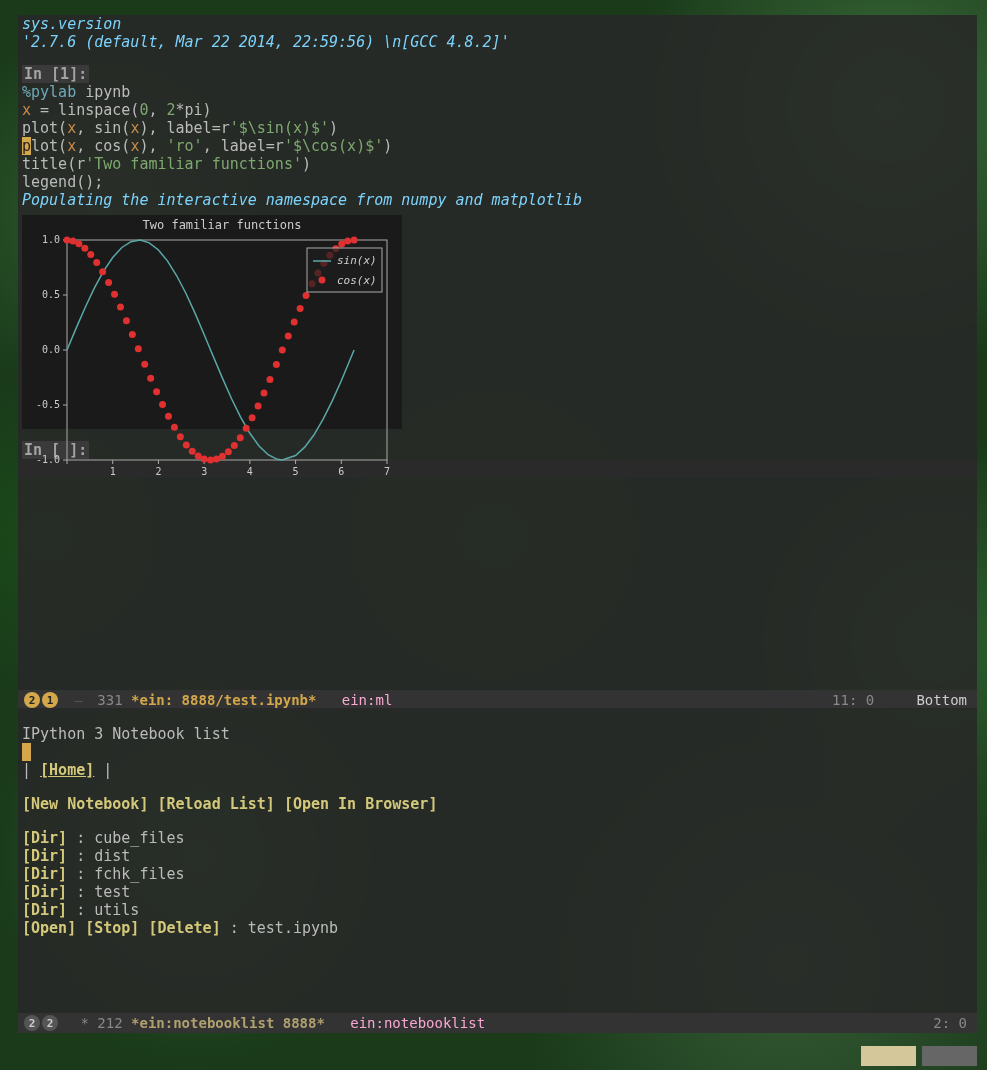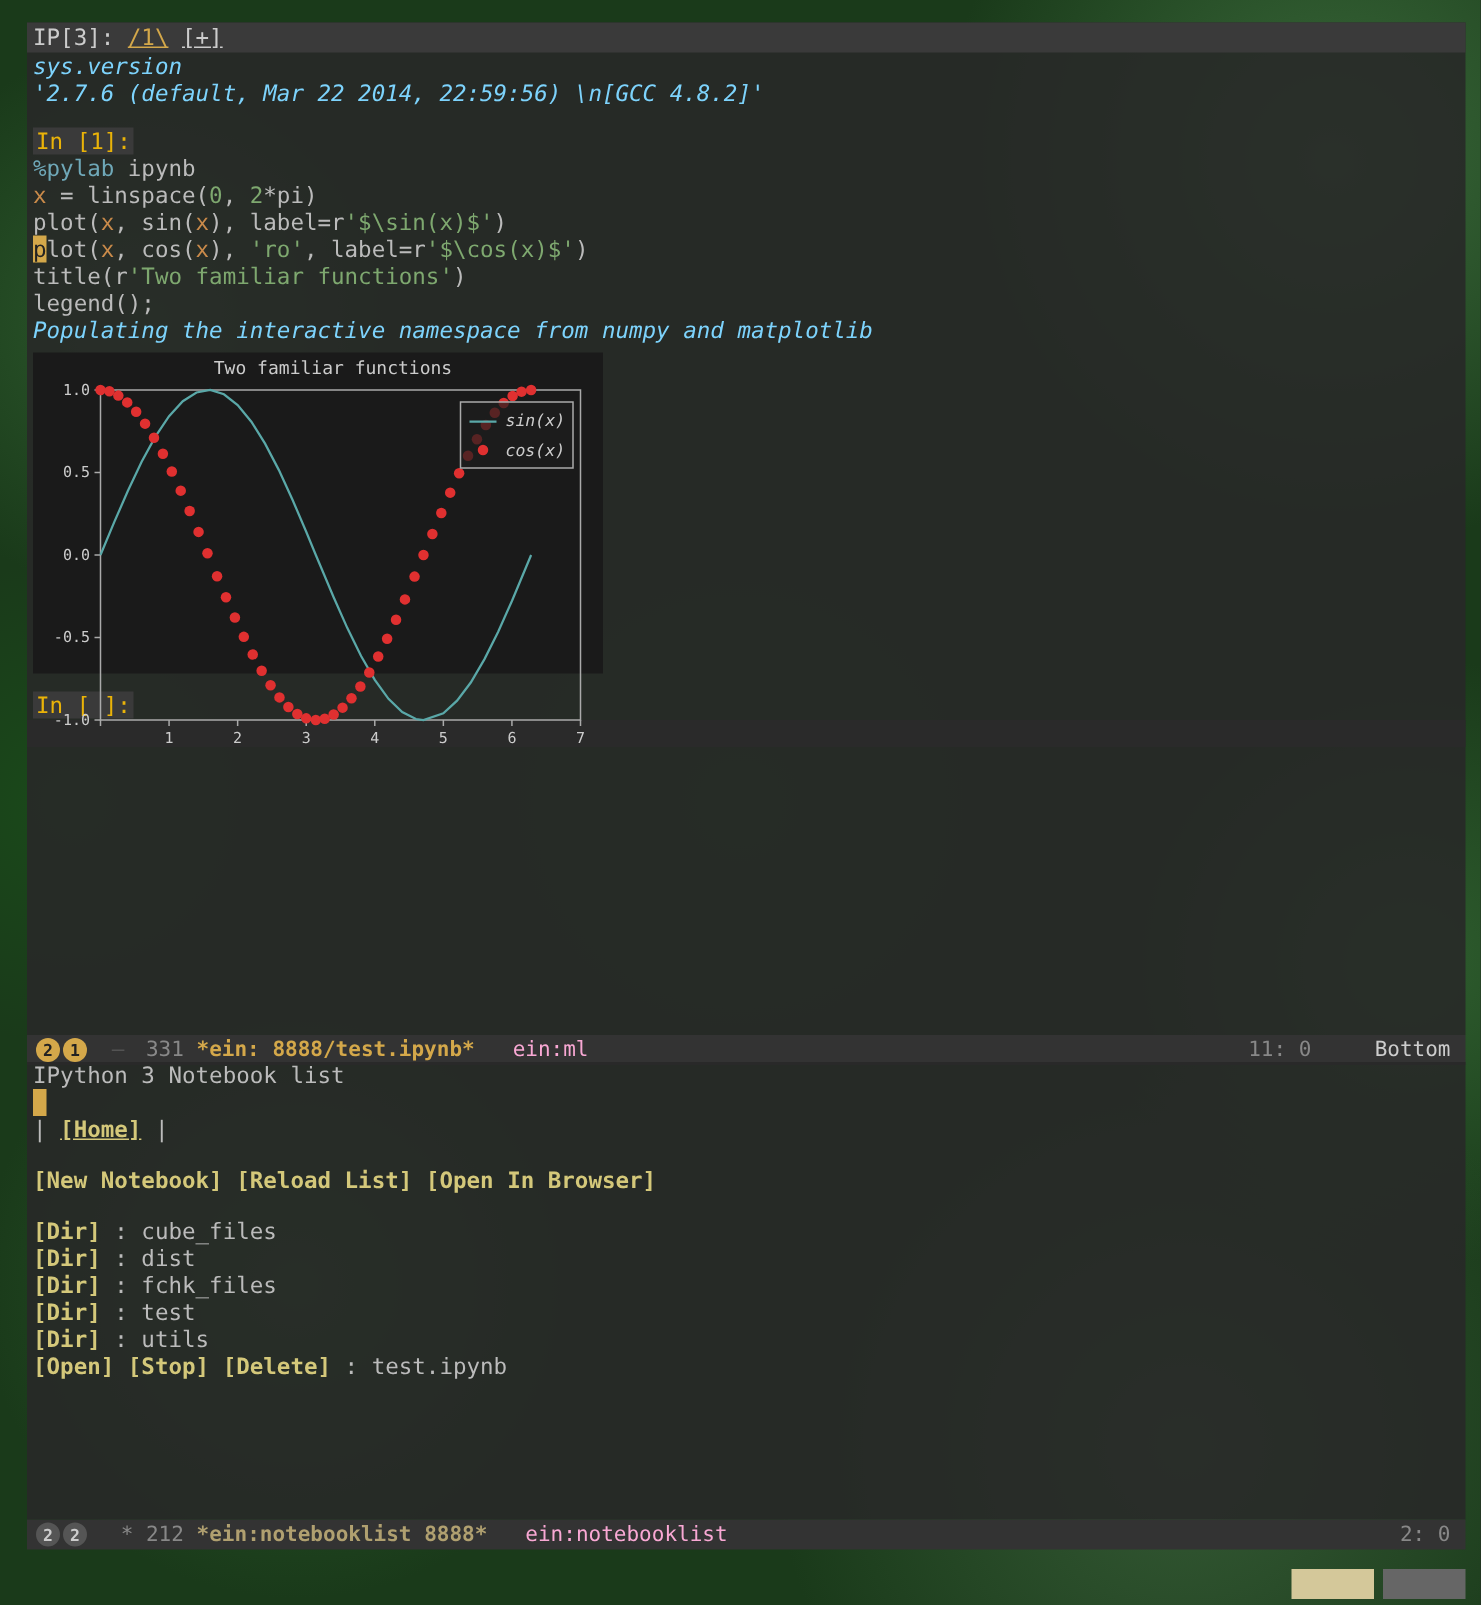--- a/index.html
+++ b/index.html
@@ -30,24 +30,25 @@
 .pane-bot { top: 708px; height: 305px; }
 .header-line {
   background: #3a3a3a;
   color: #ccc;
   padding: 1px 4px;
   white-space: pre;
 }
 .header-line .gold { color: #d4a84a; }
 .header-line .underline { text-decoration: underline; }
 .cell-prompt {
-  color: #eab308;
+  color: #a3a3a3;
   background: #3a3a3a;
   display: inline-block;
   padding: 0 2px;
+  font-weight: bold;
 }
 .code-area { padding: 0 4px; white-space: pre; }
 .kw { color: #6fa8b8; }
 .var { color: #c98a4a; }
 .num { color: #7ea86f; }
 .str { color: #7ea86f; }
 .output-text { color: #7dd3fc; padding: 0 4px; white-space: pre; font-style: italic; }
 .cursor-block { background: #d4a84a; color: #222; }
 .chart-container {
   background: #1a1a1a;
@@ -81,21 +82,21 @@
   font-size: 11px;
   font-weight: bold;
   margin-right: 2px;
 }
 .badge-active { background: #d4a84a; color: #222; }
 .badge-inactive { background: #555; color: #ccc; }
 .ml-sep { color: #555; padding: 0 6px; }
 .ml-main { color: #d4a84a; font-weight: bold; }
 .ml-mode { color: #f9a8d4; }
 .ml-right { margin-left: auto; padding-right: 10px; color: #888; }
-.nb-list { padding: 0 4px; }
+.nb-list { padding: 0 4px; margin-top: 17px; }
 .nb-bold { color: #d4c87a; font-weight: bold; text-decoration: underline; }
 .nb-action { color: #d4c87a; font-weight: bold; }
 .taskbar {
   position: absolute;
   bottom: 0;
   right: 10px;
   height: 24px;
   display: flex;
   gap: 6px;
 }
@@ -103,21 +104,20 @@
   width: 55px;
   height: 20px;
   background: #d4c89a;
 }
 .tb-item2 { background: #666; }
 </style>
 </head>
 <body>
 
 <div class="pane pane-top">
-  <div class="header-line"><span>IP[3]: </span><span class="gold underline">/1\</span> <span class="underline">[+]</span></div>
 
   <div class="output-text">sys.version</div>
   <div class="output-text">'2.7.6 (default, Mar 22 2014, 22:59:56) \n[GCC 4.8.2]'</div>
 
   <div style="height:14px"></div>
   <div class="code-area"><span class="cell-prompt">In [1]:</span>
 <span class="kw">%pylab</span><span> ipynb</span>
 <span class="var">x</span><span> = linspace(</span><span class="num">0</span><span>, </span><span class="num">2</span><span>*pi)</span>
 <span>plot(</span><span class="var">x</span><span>, sin(</span><span class="var">x</span><span>), label=r</span><span class="str">'$\sin(x)$'</span><span>)</span>
 <span class="cursor-block">p</span><span>lot(</span><span class="var">x</span><span>, cos(</span><span class="var">x</span><span>), </span><span class="str">'ro'</span><span>, label=r</span><span class="str">'$\cos(x)$'</span><span>)</span>

